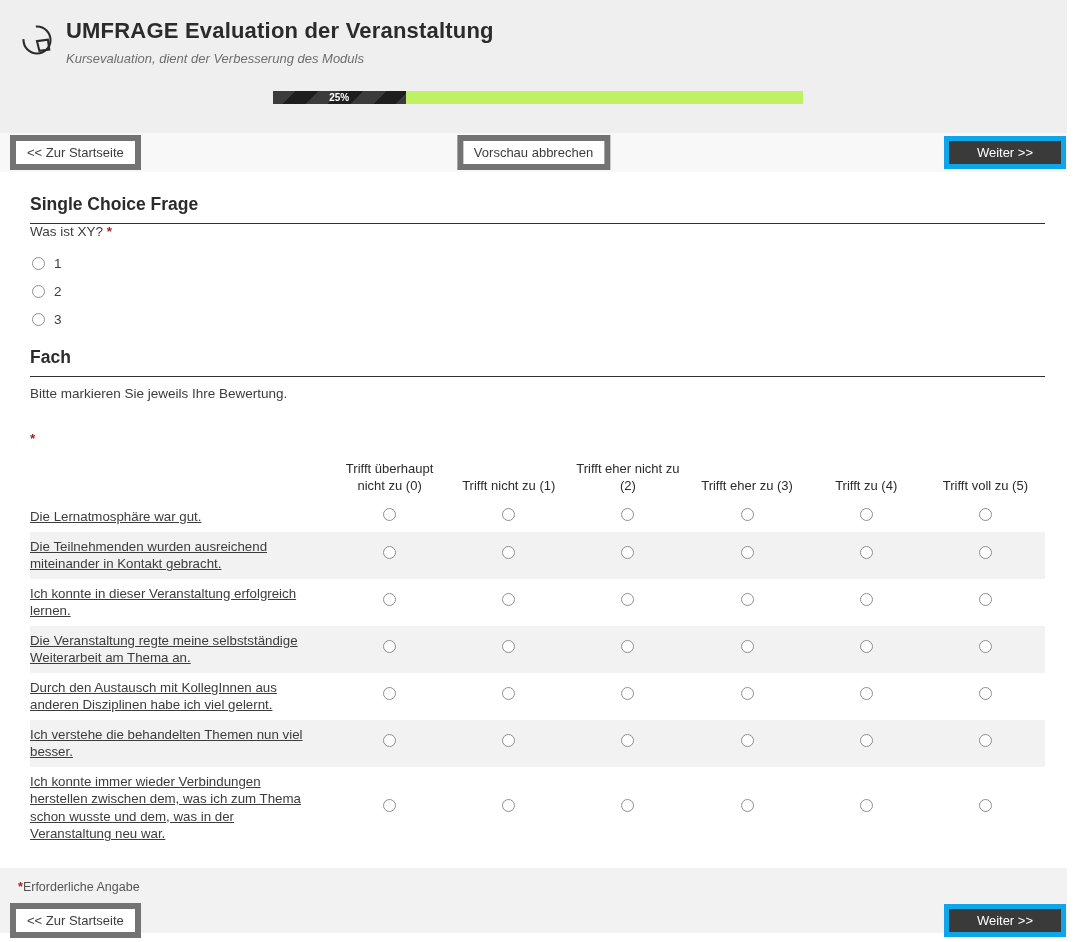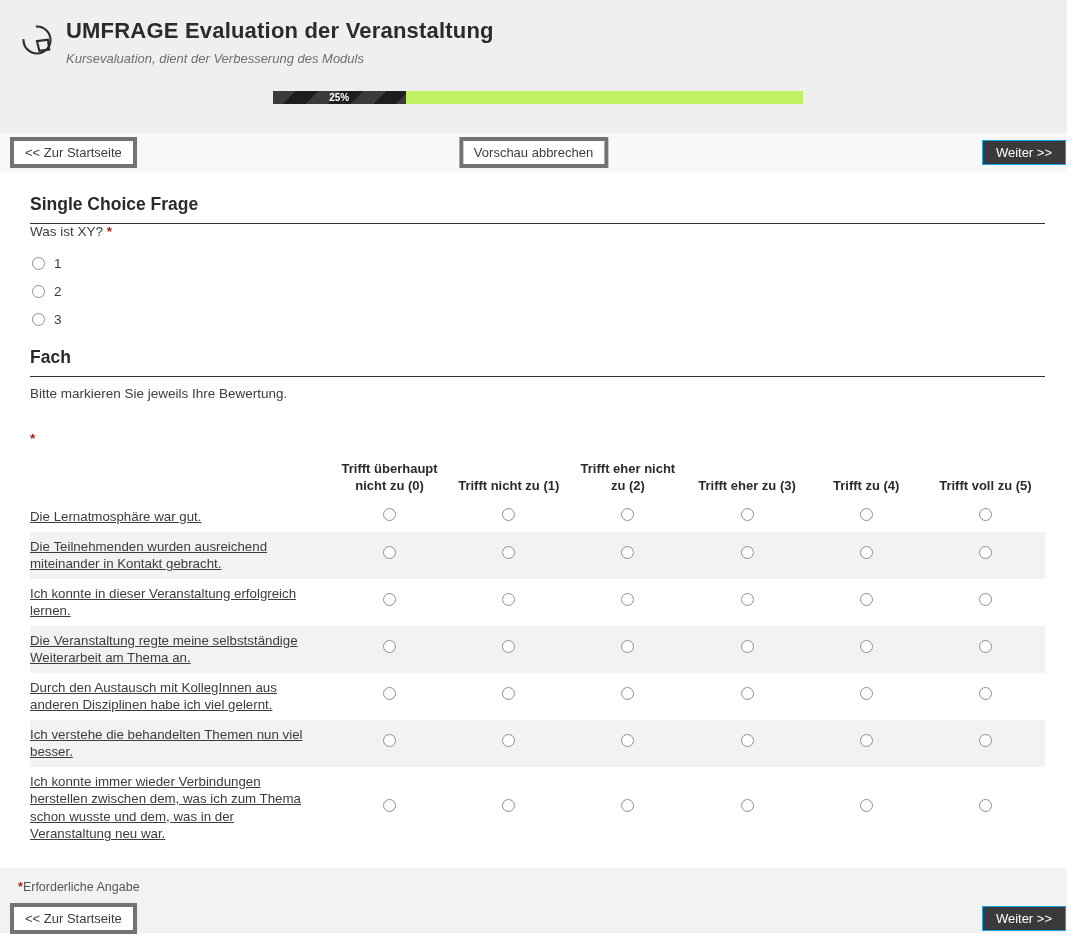--- a/index.html
+++ b/index.html
@@ -18,22 +18,22 @@
   .progress-track { position:absolute; left:273px; top:91px; width:530px; height:13px; background:#bef264; }
   .progress-fill {
     height:100%; display:flex; align-items:center; justify-content:center;
     background:repeating-linear-gradient(135deg,#3b3b3b 0 16px,#1e1e1e 16px 32px);
     color:#fff; font-size:10px; font-weight:bold;
   }
 
   
   .nav-row { background:#f8f8f8; height:39px; display:flex; align-items:center; position:relative; padding:0 1px 0 10px; }
   .btn { font-family:"Liberation Sans", sans-serif; font-size:13px; cursor:pointer; }
-  .btn-light { background:#fff; border:4px solid #737373; color:#3c3c3c; padding:4px 11px; }
-  .btn-dark { background:#3a3a3a; border:1px solid #0ea5e9; color:#fff; padding:4px 13px; margin-left:auto; }
+  .btn-light { background:#fff; border:6px solid #737373; color:#3c3c3c; padding:4px 11px; }
+  .btn-dark { background:#3a3a3a; border:5px solid #0ea5e9; color:#fff; padding:4px 28px; margin-left:auto; }
   .btn-center { position:absolute; left:50%; transform:translateX(-50%); }
 
   
   .card { background:#fff; margin-left:8px; width:1059px; height:696px; padding:0 22px; overflow:hidden; }
   .group-heading { font-size:17.5px; font-weight:bold; color:#2b2b2b; padding-bottom:8px;
                    border-bottom:1px solid #2f2f2f; }
   .gh-1 { margin-top:22px; }
   .gh-2 { margin-top:14px; }
   .question-text { font-size:13.5px; color:#3c3c3c; }
   .req { color:#a3231e; font-weight:bold; }
@@ -45,21 +45,21 @@
     appearance:none; -webkit-appearance:none;
     width:13px; height:13px; border:1px solid #8f8f8f; border-radius:50%;
     background:#fff; margin:0 9px 0 2px; cursor:pointer; flex:0 0 auto;
   }
   .instr { margin-top:8px; font-size:13.5px; line-height:18px; }
   .instr em { font-style:italic; }
 
   
   table.matrix { margin-top:10px; width:100%; border-collapse:collapse; table-layout:fixed; }
   .matrix col.c-label { width:300px; }
-  .matrix th { font-size:13px; font-weight:bold; color:#2b2b2b; text-align:center;
+  .matrix th { font-size:13px; font-weight:normal; color:#2b2b2b; text-align:center;
                vertical-align:bottom; padding:4px 6px 8px; line-height:17px; }
   .matrix td { font-size:13.3px; line-height:17.5px; vertical-align:middle; }
   .matrix td.row-label { padding:6px 20px 6px 0; color:#3c3c3c;text-decoration:underline; }
   .matrix td.radio-cell { text-align:center; }
   .matrix td.radio-cell input { margin:0; }
   .matrix tr.alt { background:#f2f2f2; }
 
   
   .footer-band { background:#f2f2f2; height:65px; padding:12px 1px 0 18px; }
   .required-note { font-size:12.5px; color:#555; }

